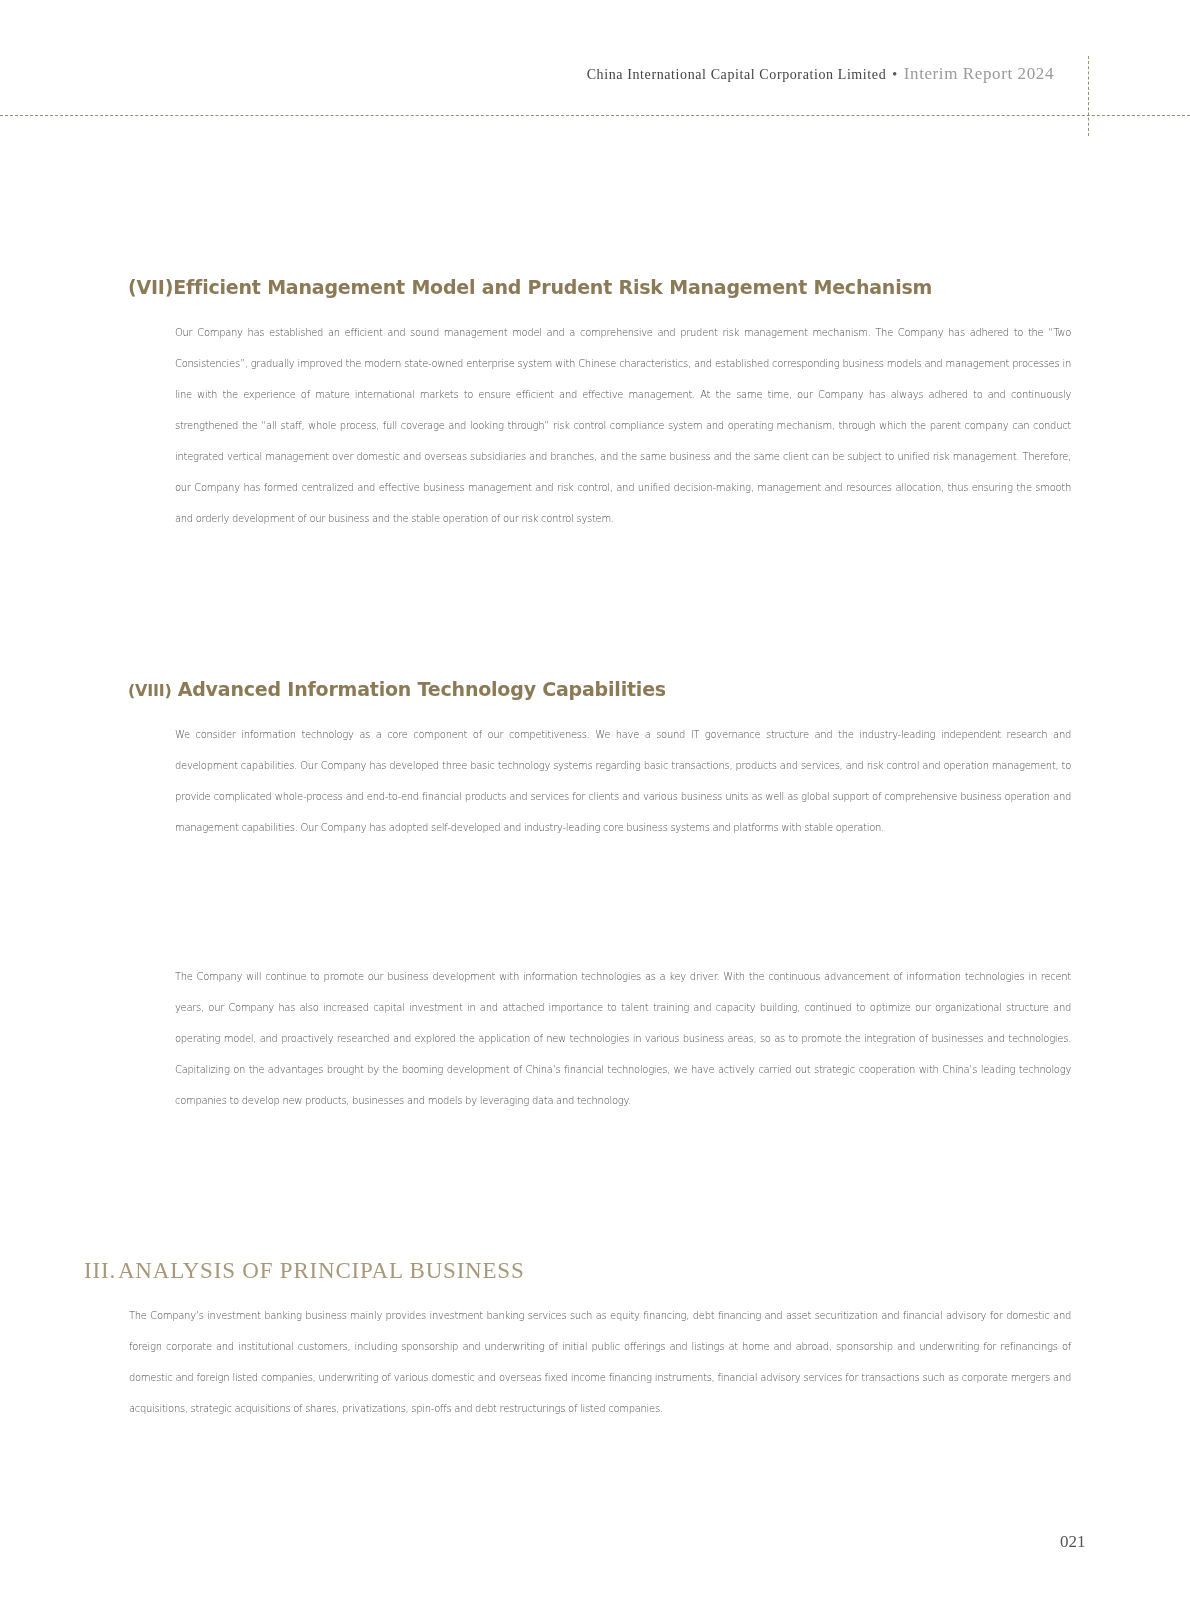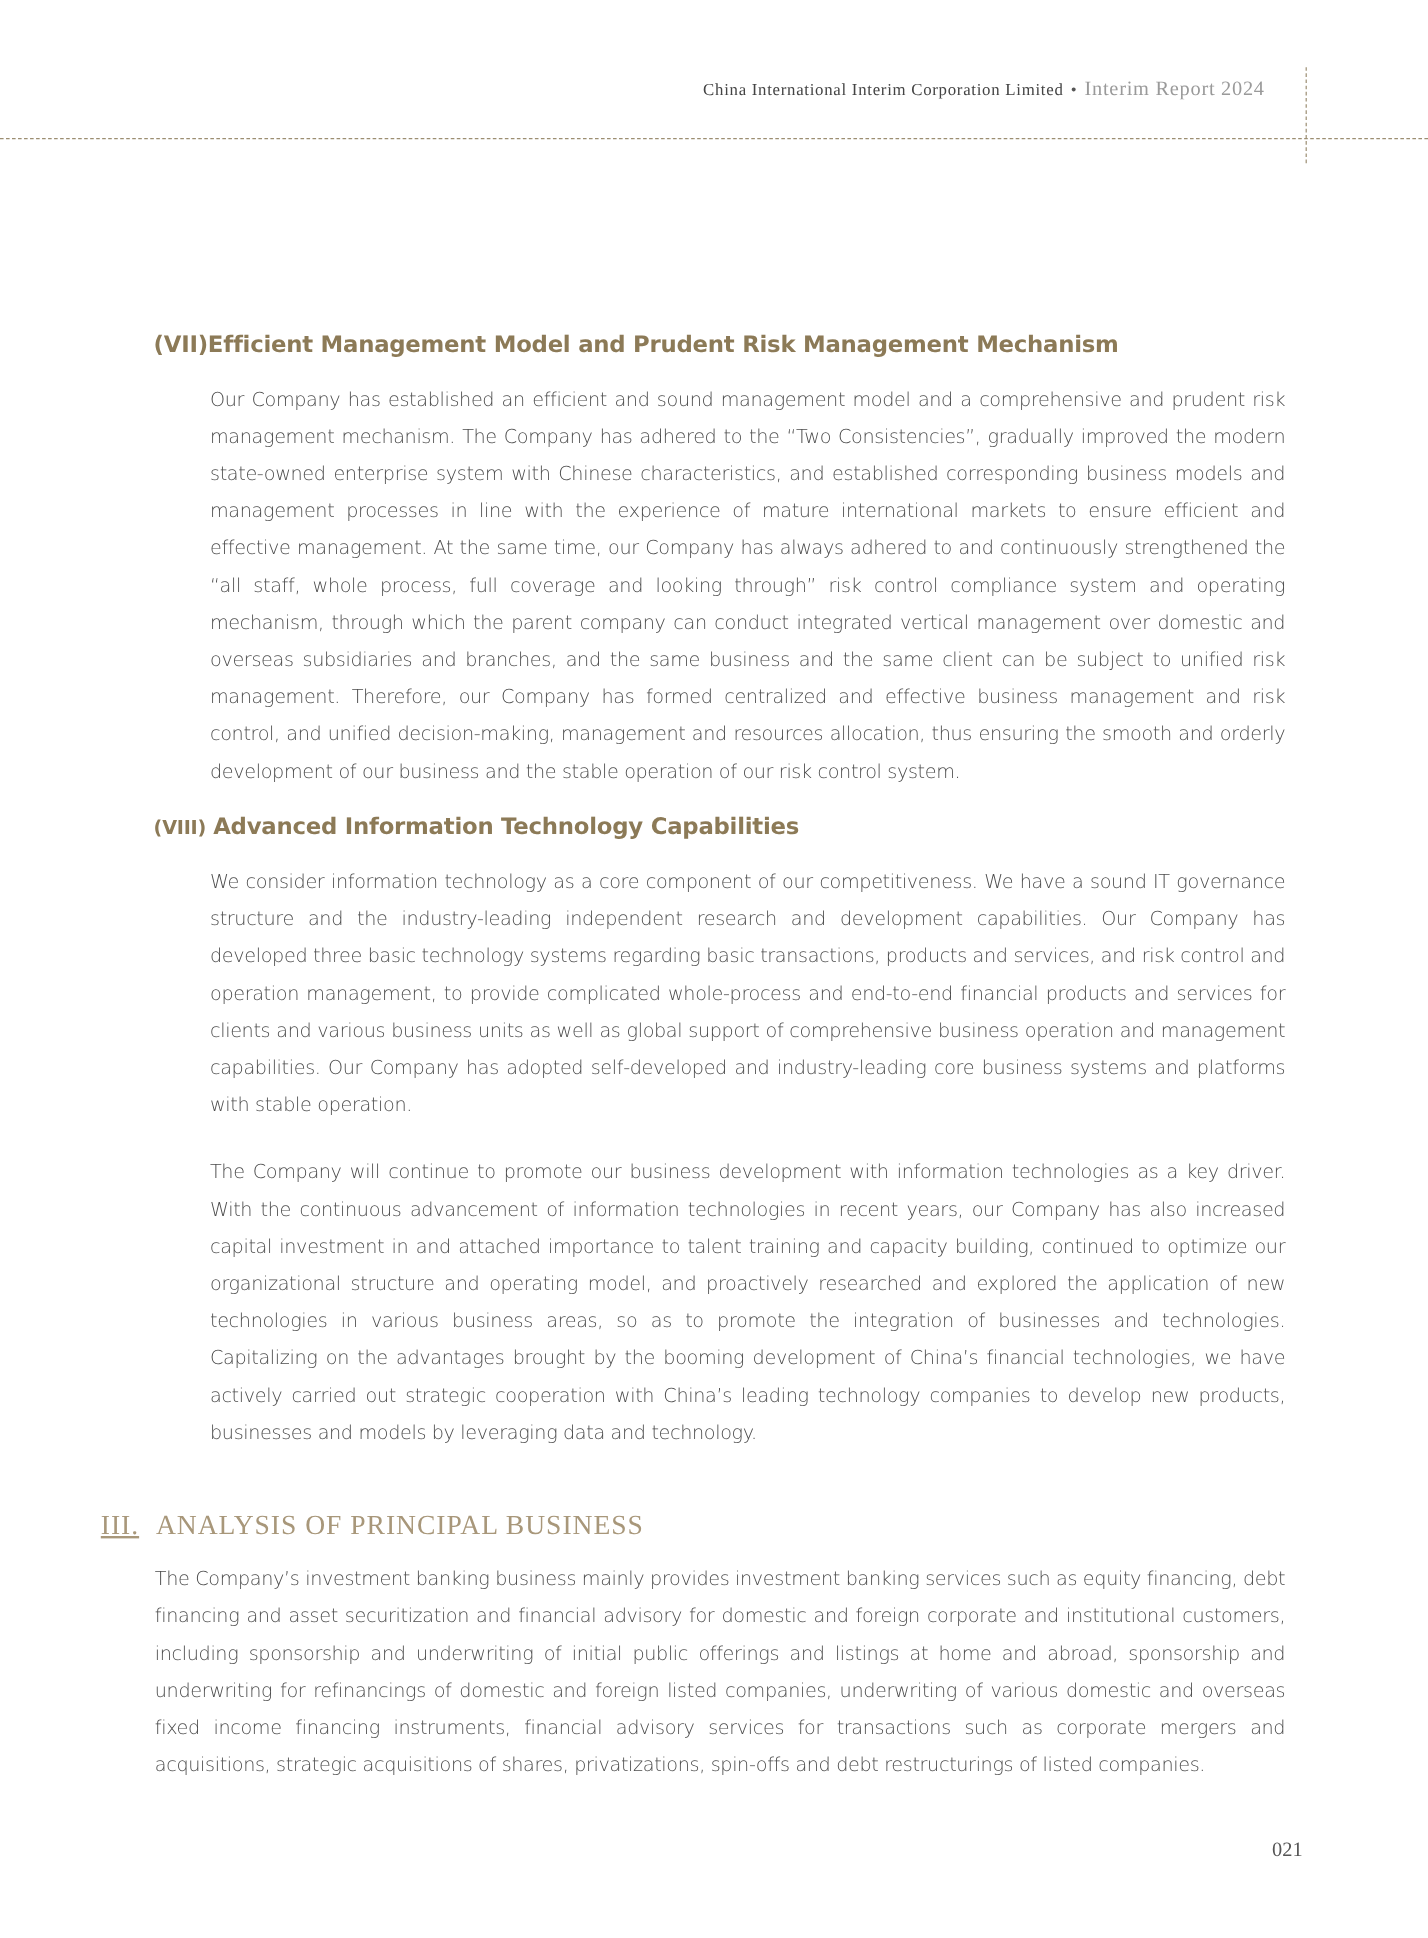--- a/index.html
+++ b/index.html
@@ -5,30 +5,30 @@
   html, body { margin:0; padding:0; background:#ffffff; }
   body { width:1190px; height:1615px; position:relative; overflow:hidden; font-family:"Liberation Sans", sans-serif; color:#4a4a4a; }
   .hdr { position:absolute; top:64px; right:136px; font-family:"Liberation Serif", serif; font-size:14px; letter-spacing:0.6px; white-space:nowrap; }
   .hdr .co { color:#444; }
   .hdr .dot { color:#555; margin:0 6px; }
   .hdr .rep { color:#9a9a9a; font-size:17px; }
   .dash { position:absolute; top:115px; left:0; width:1190px; height:0; border-top:1.5px dashed #9c8e72; }
   .vline { position:absolute; left:1088px; top:56px; height:80px; border-left:1.5px dashed #9c8e72; }
   .sec-h { position:absolute; font-family:"DejaVu Sans", sans-serif; font-weight:bold; color:#8c7a57; font-size:19px; white-space:nowrap; letter-spacing:-0.2px;text-align:center; }
   .sec-h .num { display:inline-block; }
-  .para { position:absolute; left:175px; width:896px; font-family:"DejaVu Sans", sans-serif; font-size:16px; line-height:31px; text-align:justify; color:#4d4d4d; font-weight:300; letter-spacing:-0.3px; }
+  .para { position:absolute; left:175px; width:896px; font-family:"DejaVu Sans", sans-serif; font-size:10px; line-height:31px; text-align:justify; color:#4d4d4d; font-weight:300; letter-spacing:-0.3px; }
   .big-h { position:absolute; left:84px; top:1258px; font-family:"Liberation Serif", serif; font-size:23px; color:#a8977a; letter-spacing:0.8px; white-space:nowrap; }
-  .big-h .num { margin-right:14px;text-decoration:underline; }
+  .big-h .num { margin-right:2px; }
   .page-num { position:absolute; top:1532px; left:1044px; font-family:"Liberation Serif", serif; font-size:17px; color:#555;margin-left:16px; }
 </style>
 </head>
 <body>
 
 <div class="hdr">
-  <span class="co">China International Interim Corporation Limited</span><span class="dot">•</span><span class="rep">Interim Report 2024</span>
+  <span class="co">China International Capital Corporation Limited</span><span class="dot">•</span><span class="rep">Interim Report 2024</span>
 </div>
 <div class="dash"></div>
 <div class="vline"></div>
 
 <div class="sec-h" style="left:128px; top:276px;">
   <span class="num">(VII)</span><span>Efficient Management Model and Prudent Risk Management Mechanism</span>
 </div>
 <div class="para" style="top:317px;">Our Company has established an efficient and sound management model and a comprehensive and prudent risk management mechanism. The Company has adhered to the “Two Consistencies”, gradually improved the modern state-owned enterprise system with Chinese characteristics, and established corresponding business models and management processes in line with the experience of mature international markets to ensure efficient and effective management. At the same time, our Company has always adhered to and continuously strengthened the “all staff, whole process, full coverage and looking through” risk control compliance system and operating mechanism, through which the parent company can conduct integrated vertical management over domestic and overseas subsidiaries and branches, and the same business and the same client can be subject to unified risk management. Therefore, our Company has formed centralized and effective business management and risk control, and unified decision-making, management and resources allocation, thus ensuring the smooth and orderly development of our business and the stable operation of our risk control system.</div>
 
 <div class="sec-h" style="left:128px; top:678px;">

